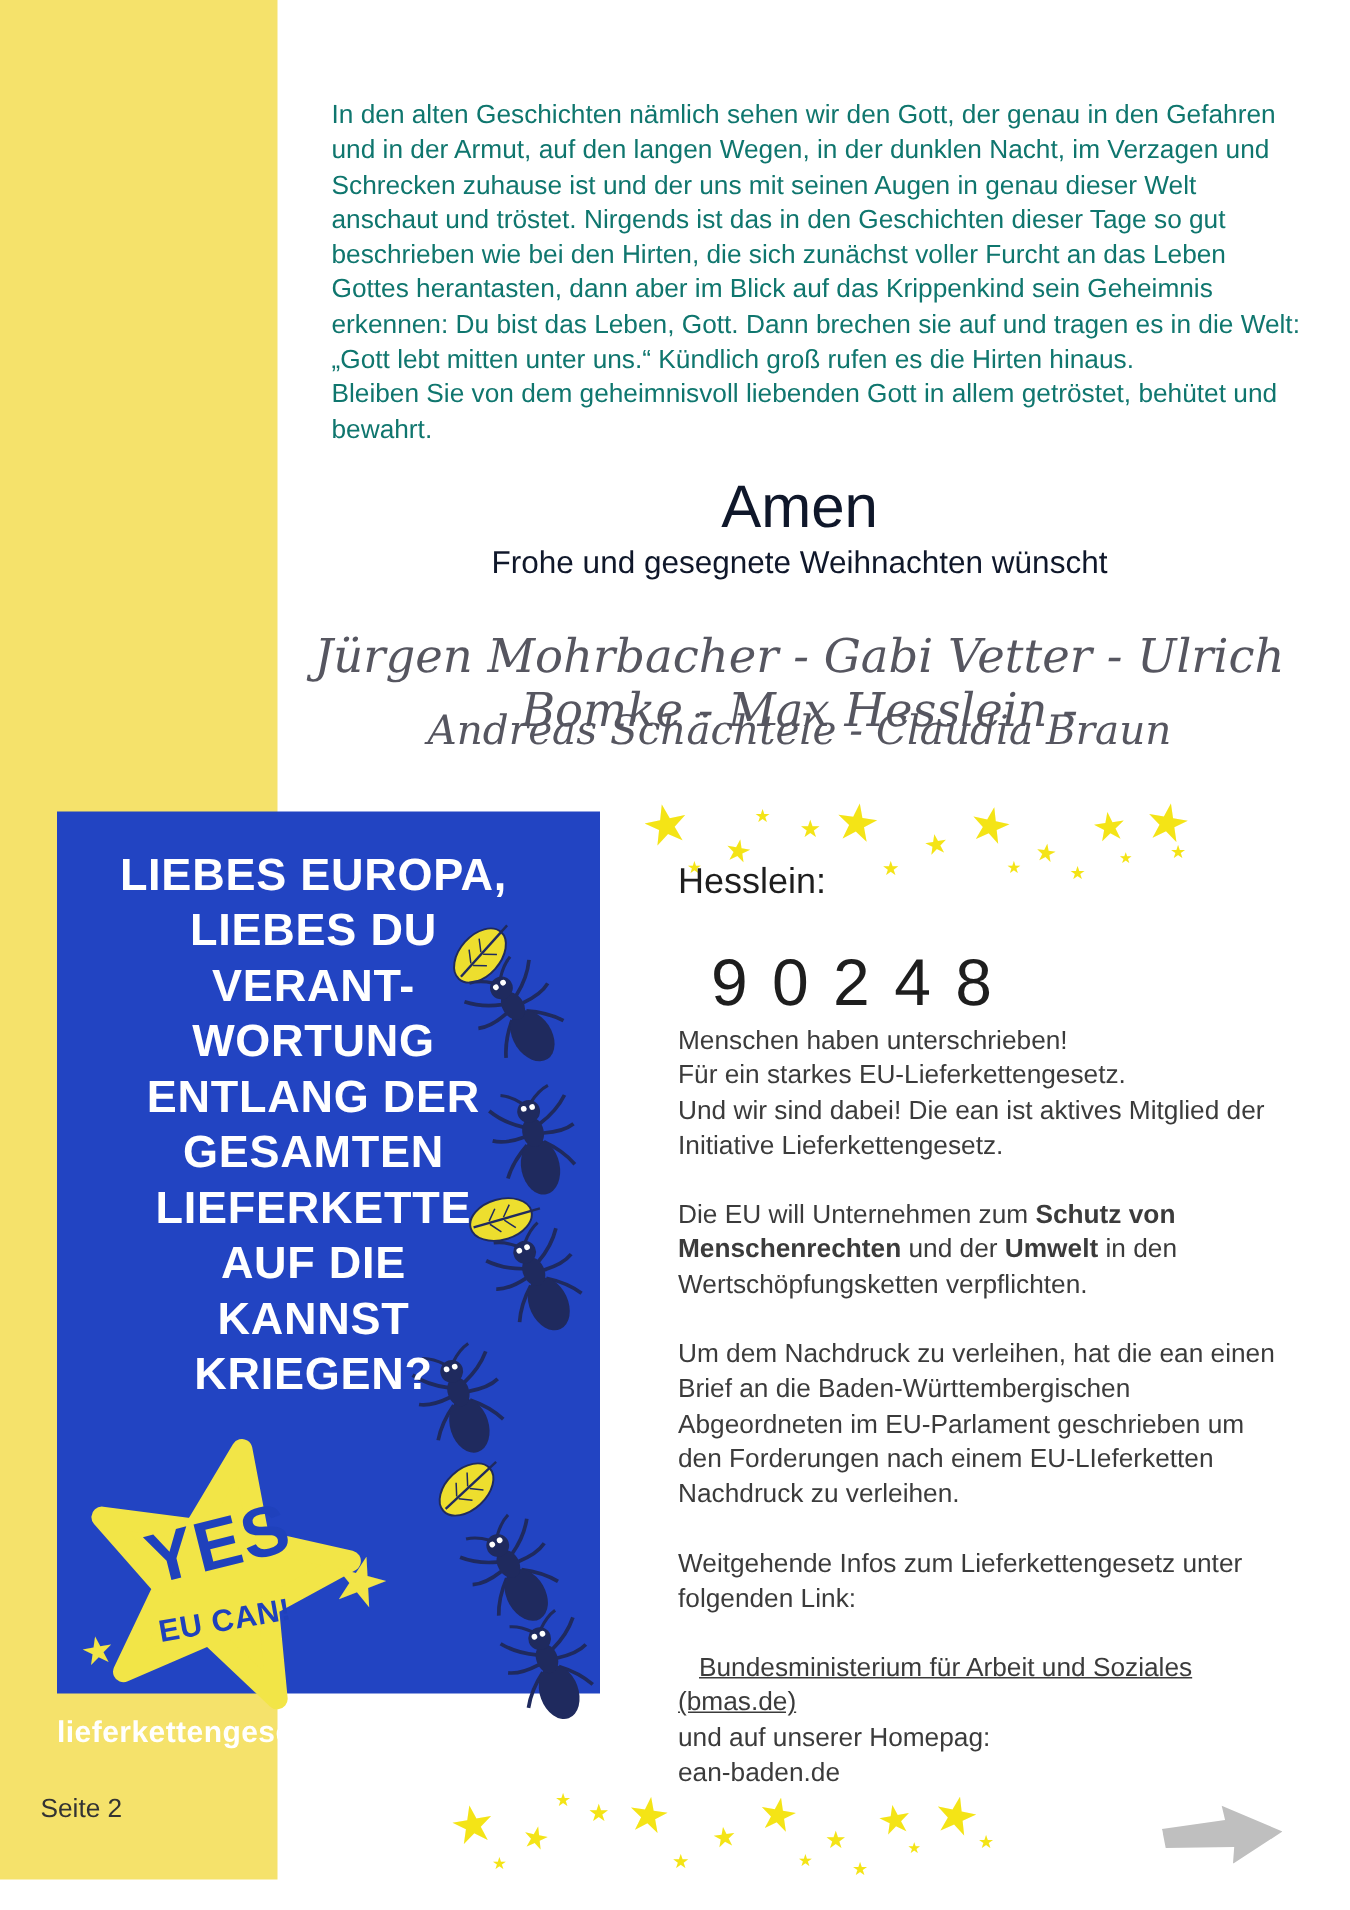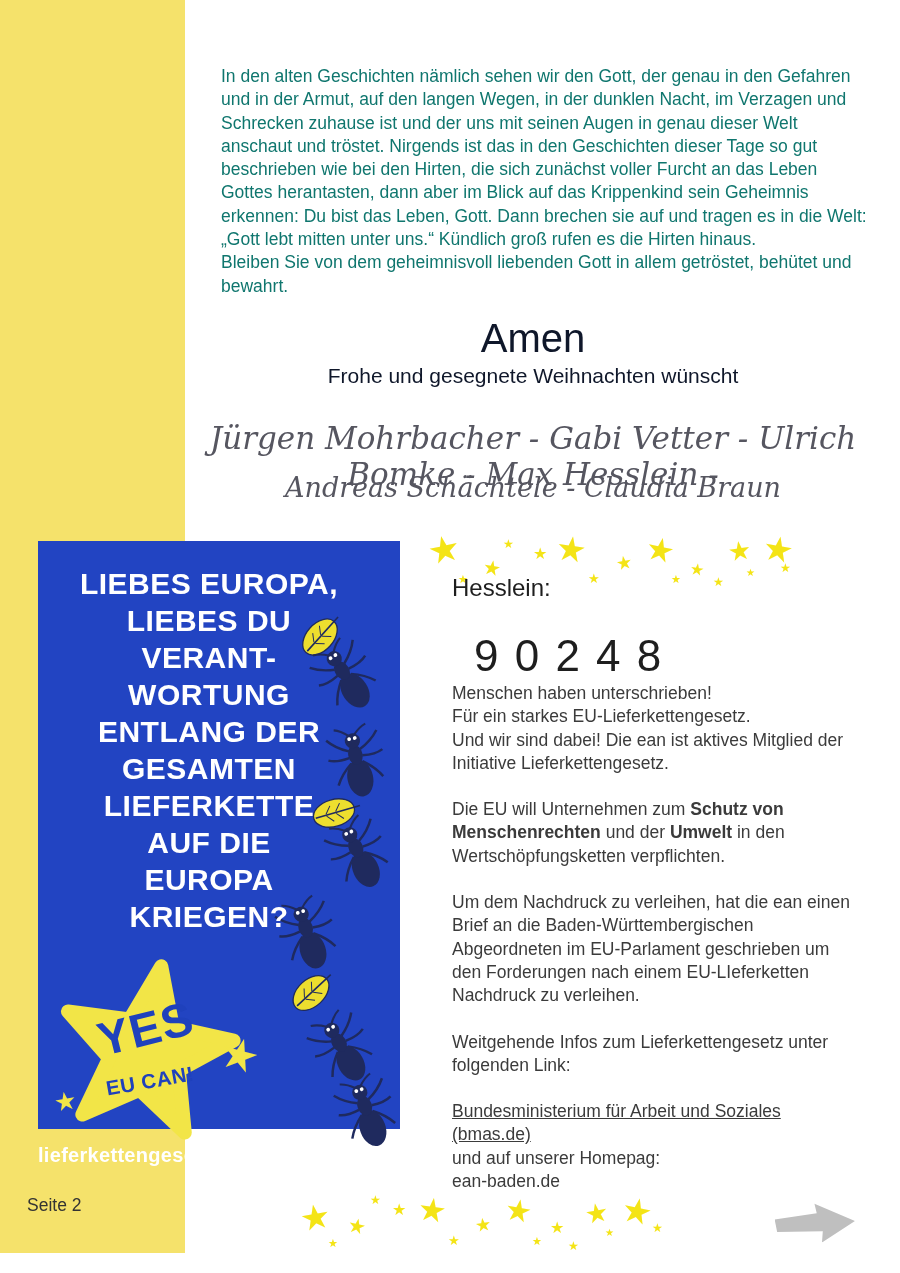--- a/index.html
+++ b/index.html
@@ -33,21 +33,21 @@
   .poster-star.s2{left:16px;top:548px;font-size:25px;transform:rotate(-10deg);}
   .poster-site{position:absolute;left:0;top:603px;width:100%;text-align:left;color:#ffffff;
                font-weight:bold;font-size:20px;letter-spacing:.3px;}
 
   
   .campaign-heading{position:absolute;left:452px;top:574px;font-size:24px;color:#1e1e1e;}
   .campaign-count{position:absolute;left:448px;top:634px;font-size:44px;letter-spacing:2px;color:#1e1e1e;line-height:1;margin-left:26px;}
   .rightcol{position:absolute;left:452px;top:682px;width:410px;font-size:17.5px;line-height:23.3px;color:#3b3b3b;}
   .rightcol p{margin:0 0 23px 0;}
   .rightcol p.last{margin-bottom:0;}
-  .bmas-link{color:#3b3b3b;text-decoration:underline;cursor:pointer;}
+  .bmas-link{color:#3b3b3b;text-decoration:underline;cursor:pointer;margin-left:14px;}
 
   
   .scatter{position:absolute;}
   .scatter-top{left:428px;top:532px;width:365px;height:62px;}
   .scatter-bottom{left:300px;top:1192px;width:380px;height:62px;}
   .star{position:absolute;color:#F4E416;line-height:1;}
 
   .seite{position:absolute;left:27px;top:1195px;font-size:17.5px;color:#333333;text-align:right;}
   .next-arrow{position:absolute;left:775px;top:1203px;width:80px;height:40px;background:#bfbfbf;
       clip-path:polygon(0% 34%, 53% 26%, 51% 2%, 100% 52%, 57% 100%, 59% 72%, 2% 66%);
@@ -109,21 +109,21 @@
 
     <div class="poster-headline">
       <div>LIEBES EUROPA,</div>
       <div>LIEBES DU</div>
       <div>VERANT-</div>
       <div>WORTUNG</div>
       <div>ENTLANG DER</div>
       <div>GESAMTEN</div>
       <div>LIEFERKETTE</div>
       <div>AUF DIE</div>
-      <div>EUROPA</div>
+      <div>KANNST</div>
       <div>KRIEGEN?</div>
     </div>
 
     <svg class="bigstar-svg" viewBox="0 0 200 200">
       <g transform="translate(100,104) rotate(10)">
         <path fill="#F2E547" stroke="#F2E547" stroke-width="14" stroke-linejoin="round" d="M 0 -88 L 21.9 -30.2 L 84.1 -27.4 L 35.4 11.5 L 52 71.6 L 0 37.3 L -52 71.6 L -35.4 11.5 L -84.1 -27.4 L -21.9 -30.2 Z"></path>
       </g>
     </svg>
     <div class="yes-text">YES</div>
     <div class="eucan-text">EU CAN!</div>

